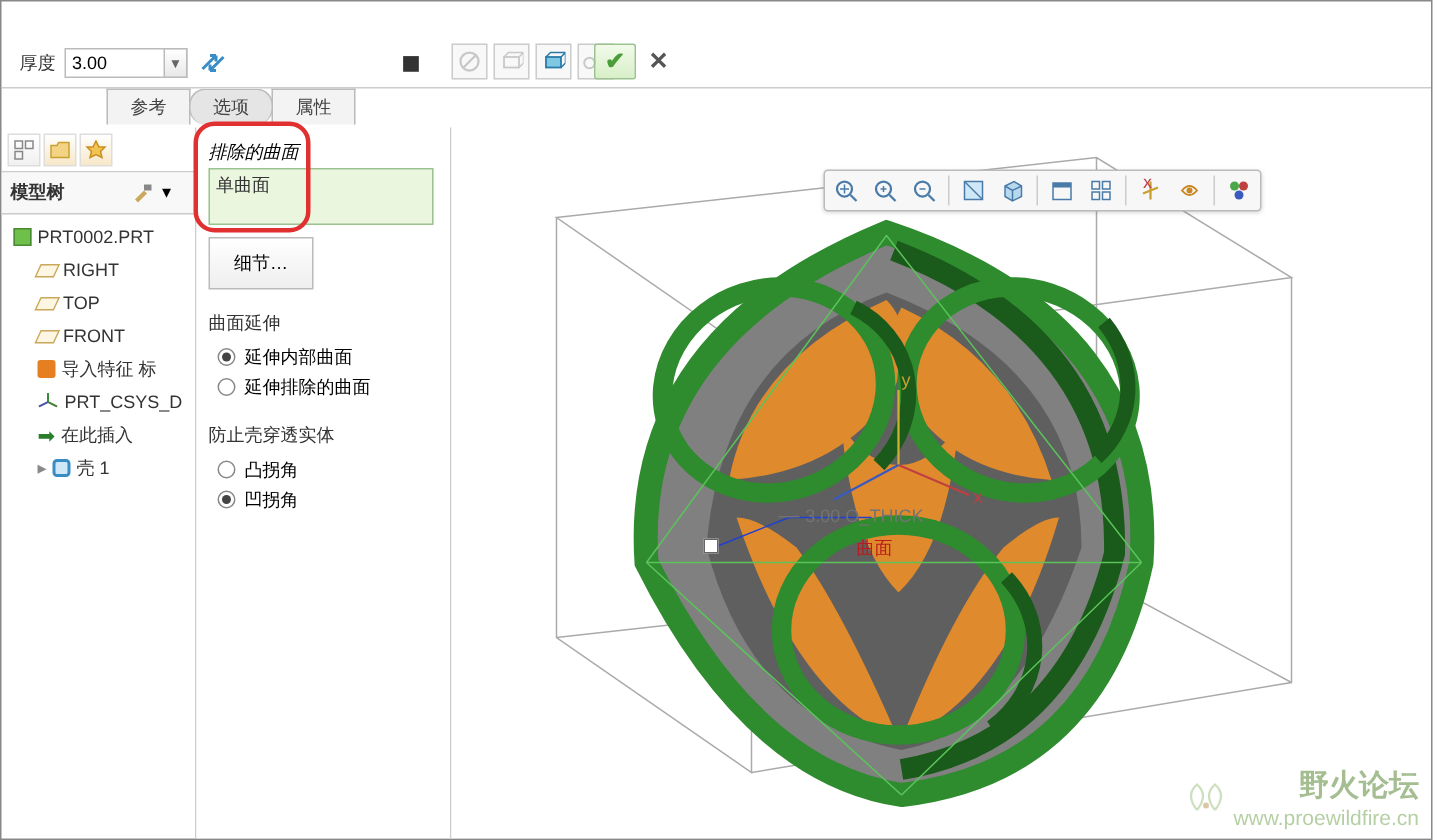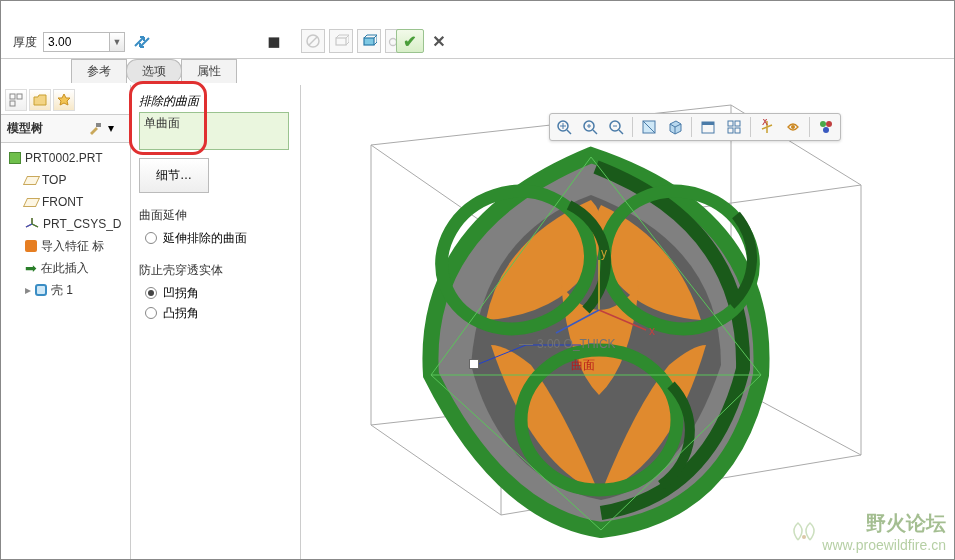--- a/index.html
+++ b/index.html
@@ -169,41 +169,45 @@
         <span class="ti">▾</span>
       </span>
     </div>
     <div class="tree">
       <div class="tree-row">
           <span class="part-ico"></span>
           <span>PRT0002.PRT</span>
         </div>
       <div class="tree-row indent">
           <span class="plane-ico"></span>
+          <span>RIGHT</span>
+        </div>
+      <div class="tree-row indent">
+          <span class="plane-ico"></span>
           <span>TOP</span>
         </div>
       <div class="tree-row indent">
           <span class="plane-ico"></span>
           <span>FRONT</span>
+        </div>
+      <div class="tree-row indent">
+          <span class="insert-ico"></span>
+          <span>导入特征 标</span>
         </div>
       <div class="tree-row indent">
           <span class="csys-ico">
             <svg width="14" height="14">
               <path d="M7 7 L7 1 M7 7 L13 10 M7 7 L1 10" stroke="#c04040" stroke-width="1.3" fill="none"></path>
               <path d="M7 7 L7 1 M7 7 L13 10" stroke="#3a8a3a" stroke-width="1.3" fill="none"></path>
               <path d="M7 7 L1 10" stroke="#3a5ac0" stroke-width="1.3"></path>
             </svg>
           </span>
           <span>PRT_CSYS_D</span>
         </div>
       <div class="tree-row indent">
-          <span class="insert-ico"></span>
-          <span>导入特征 标</span>
-        </div>
-      <div class="tree-row indent">
           <span class="ins-here">➡</span>
           <span>在此插入</span>
         </div>
       <div class="tree-row indent">
           <span style="color:#888">▸</span>
           <span class="shell-ico"></span>
           <span>壳 1</span>
         </div>
     </div>
   </div>
@@ -211,34 +215,38 @@
   <div class="options-panel">
     <div class="excl-label">排除的曲面</div>
     <div class="excl-area">
       <div>单曲面</div>
     </div>
     <div class="detail-btn">细节…</div>
 
     <div class="section-title">曲面延伸</div>
     <div class="radio-group">
       <div class="radio-row">
+          <span class="radio checked"></span>
+          <span>延伸内部曲面</span>
+        </div>
+      <div class="radio-row">
           <span class="radio"></span>
           <span>延伸排除的曲面</span>
         </div>
     </div>
 
     <div class="section-title">防止壳穿透实体</div>
     <div class="radio-group">
       <div class="radio-row">
+          <span class="radio"></span>
+          <span>凸拐角</span>
+        </div>
+      <div class="radio-row">
           <span class="radio checked"></span>
           <span>凹拐角</span>
-        </div>
-      <div class="radio-row">
-          <span class="radio"></span>
-          <span>凸拐角</span>
         </div>
     </div>
   </div>
 
   <div class="viewport">
     <svg width="650" height="475" viewBox="0 0 650 475">
 
       <g stroke="#aaa" stroke-width="1" fill="none">
         <path d="M70 60 L430 20 L560 100 L200 150 Z"></path>
         <path d="M70 60 L70 340 L200 430 L200 150"></path>

